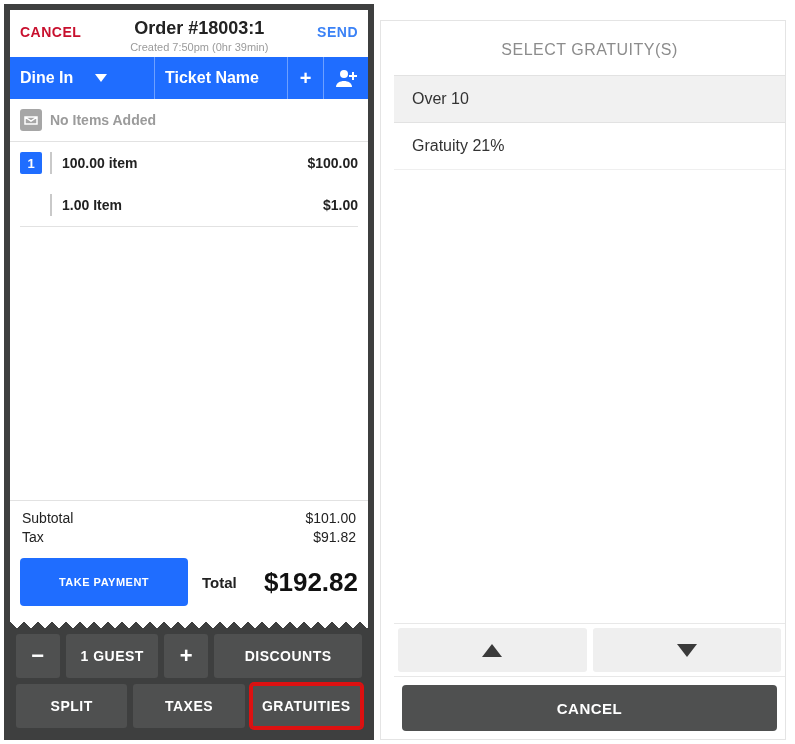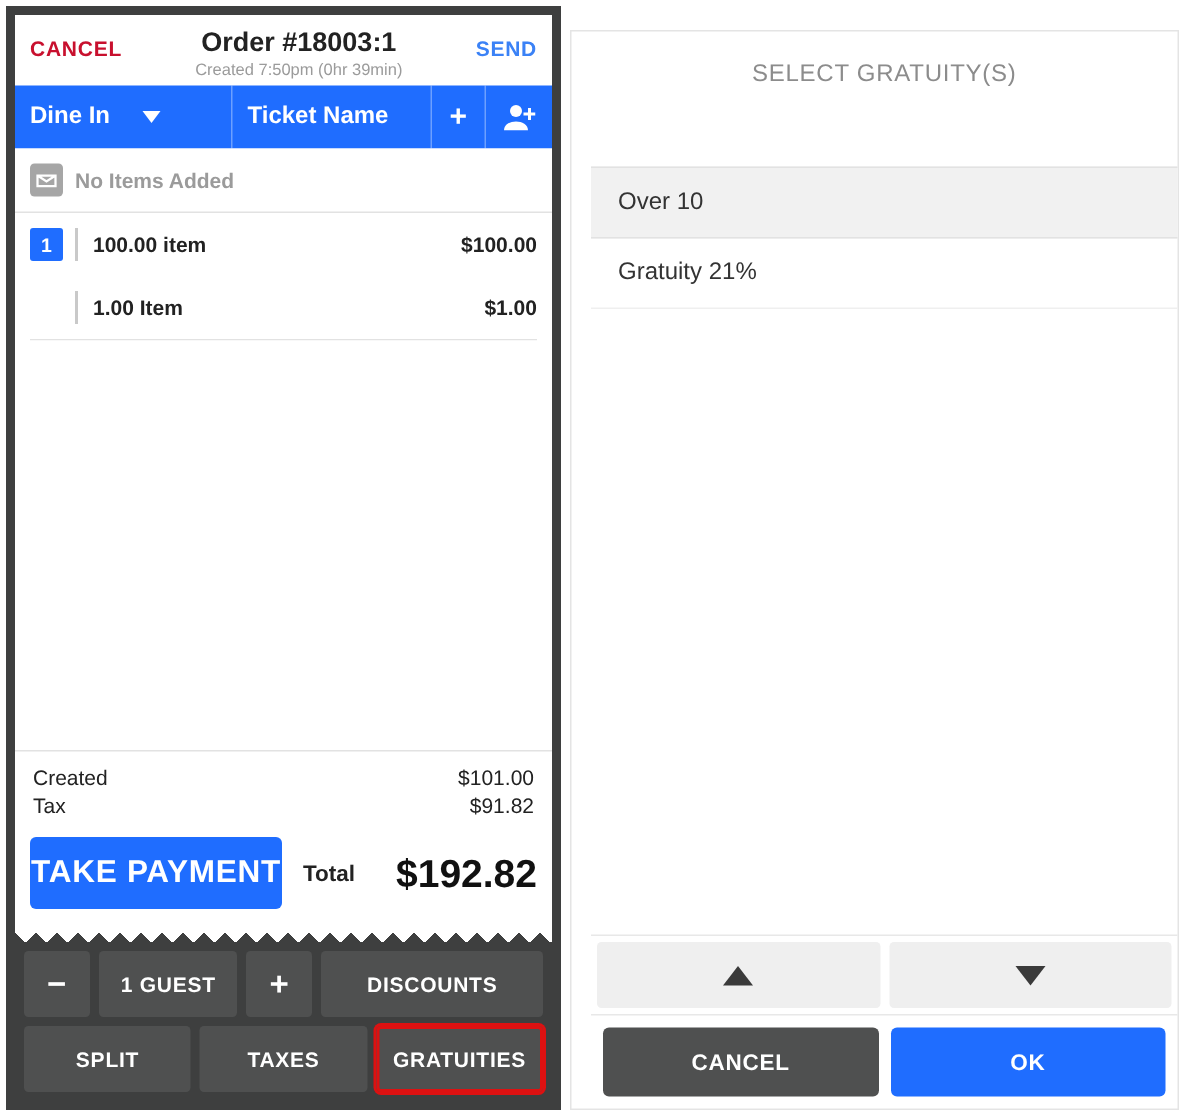--- a/index.html
+++ b/index.html
@@ -129,21 +129,21 @@
     font-size:14px;
   }
   .totals .row { display:flex;justify-content:space-between;color:#222;margin:3px 0;}
   .pay-row {
     display:flex;align-items:center;gap:8px;
     padding:10px 10px 10px;
     background:#fff;
   }
   .take-pay {
     flex:0 0 168px;
-    background:#1f6dff;color:#fff;font-weight:800;font-size:21px;letter-spacing:.5px;
+    background:#1f6dff;color:#fff;font-weight:800;font-size:11px;letter-spacing:.5px;
     height:48px;display:flex;align-items:center;justify-content:center;border-radius:4px;
   }
   .total-lbl { font-size:15px;font-weight:600;color:#222;margin-left:6px;}
   .total-amt { flex:1;text-align:right;font-size:26px;font-weight:800;color:#111;}
 
   .zigzag {
     height:12px;
     background:
       linear-gradient(-45deg, #3e3f3f 6px, transparent 0),
       linear-gradient( 45deg, #3e3f3f 6px, transparent 0);
@@ -188,21 +188,20 @@
   }
   .opt {
     padding:14px 18px;
     font-size:16px;color:#333;
     border-bottom:1px solid #efefef;
   }
   .opt.sel {
     background:#f1f1f1;
     border-top:1px solid #e2e2e2;
     border-bottom:1px solid #e2e2e2;
-    margin-top:36px;
   }
   .modal .mfill { flex:1; }
   .m-arrows {
     display:flex;gap:6px;padding:4px;
     border-top:1px solid #e8e8e8;border-bottom:1px solid #e8e8e8;
   }
   .m-arrows .abtn {
     flex:1;background:#efefef;height:44px;border-radius:3px;
     display:flex;align-items:center;justify-content:center;
   }
@@ -273,21 +272,21 @@
         <span class="item-name">1.00 Item</span>
         <span class="item-price">$1.00</span>
       </div>
       <div class="line-items-hr"></div>
     </div>
 
     <div class="fill"></div>
 
     <div class="totals">
       <div class="row">
-        <span>Created</span>
+        <span>Subtotal</span>
         <span>$101.00</span>
       </div>
       <div class="row">
         <span>Tax</span>
         <span>$91.82</span>
       </div>
     </div>
 
     <div class="pay-row">
       <div class="take-pay">TAKE PAYMENT</div>
@@ -321,17 +320,16 @@
     <div class="m-arrows">
       <div class="abtn">
         <span class="tri-up"></span>
       </div>
       <div class="abtn">
         <span class="tri-dn"></span>
       </div>
     </div>
     <div class="m-actions">
       <div class="mbtn m-cancel">CANCEL</div>
-      <div class="mbtn m-ok">OK</div>
     </div>
   </div>
 
 </div>
 
 </body></html>

